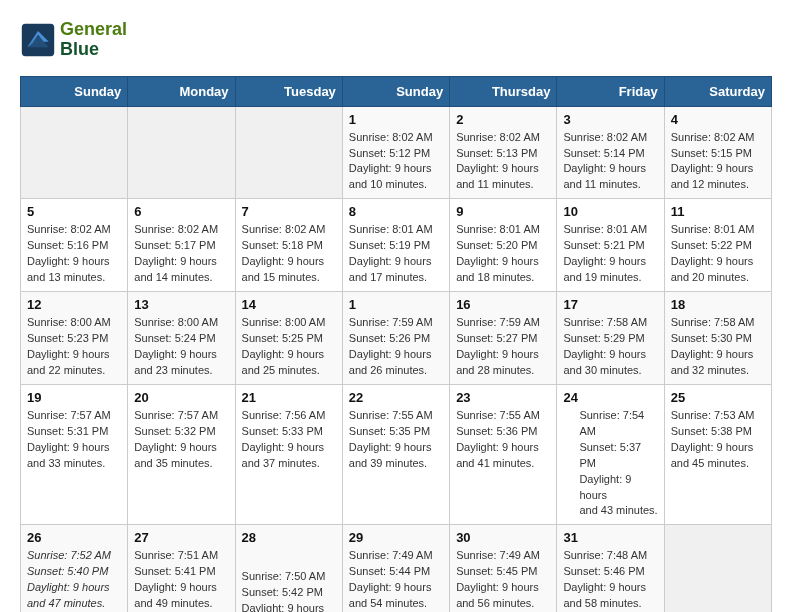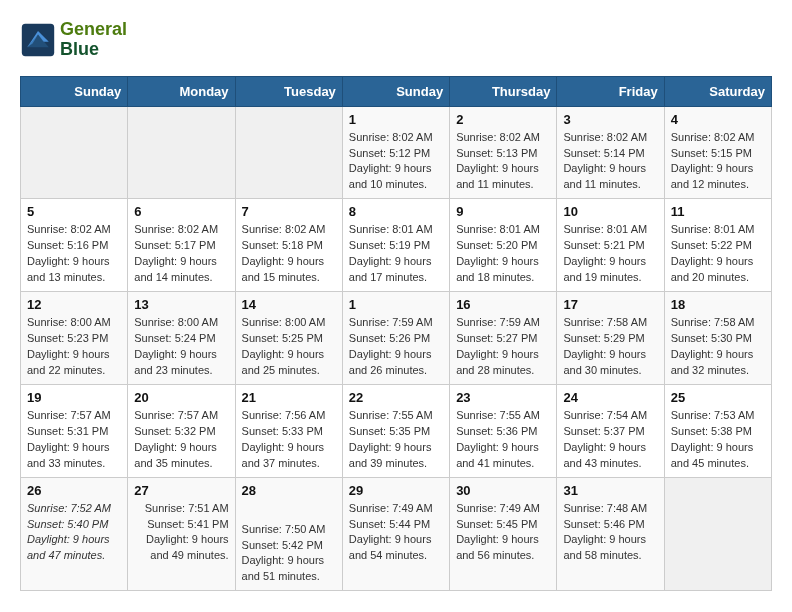--- a/index.html
+++ b/index.html
@@ -290,21 +290,21 @@
         </td>
         <td>
           <div class="day-number">23</div>
           <div class="day-info" style="white-space: pre-line;">Sunrise: 7:55 AM
 Sunset: 5:36 PM
 Daylight: 9 hours
 and 41 minutes.</div>
         </td>
         <td>
           <div class="day-number">24</div>
-          <div class="day-info" style="white-space: pre-line;">Sunrise: 7:54 AM
+          <div class="day-info" style="white-space: pre-line; margin-left: 16px;">Sunrise: 7:54 AM
 Sunset: 5:37 PM
 Daylight: 9 hours
 and 43 minutes.</div>
         </td>
         <td>
           <div class="day-number">25</div>
           <div class="day-info" style="white-space: pre-line;">Sunrise: 7:53 AM
 Sunset: 5:38 PM
 Daylight: 9 hours
 and 45 minutes.</div>
@@ -313,21 +313,21 @@
       <tr>
         <td>
           <div class="day-number">26</div>
           <div class="day-info" style="white-space: pre-line; font-style: italic;">Sunrise: 7:52 AM
 Sunset: 5:40 PM
 Daylight: 9 hours
 and 47 minutes.</div>
         </td>
         <td>
           <div class="day-number">27</div>
-          <div class="day-info" style="white-space: pre-line; text-align: right;">Sunrise: 7:51 AM
+          <div class="day-info" style="white-space: pre-line;">Sunrise: 7:51 AM
 Sunset: 5:41 PM
 Daylight: 9 hours
 and 49 minutes.</div>
         </td>
         <td>
           <div class="day-number">28</div>
           <div class="day-info" style="white-space: pre-line; margin-top: 24px;">Sunrise: 7:50 AM
 Sunset: 5:42 PM
 Daylight: 9 hours
 and 51 minutes.</div>

